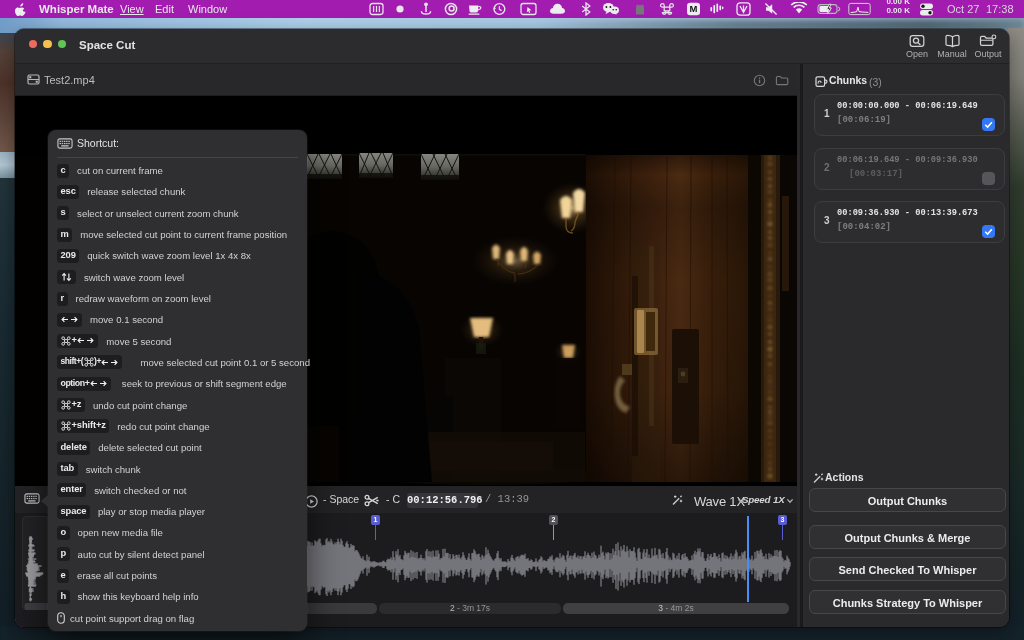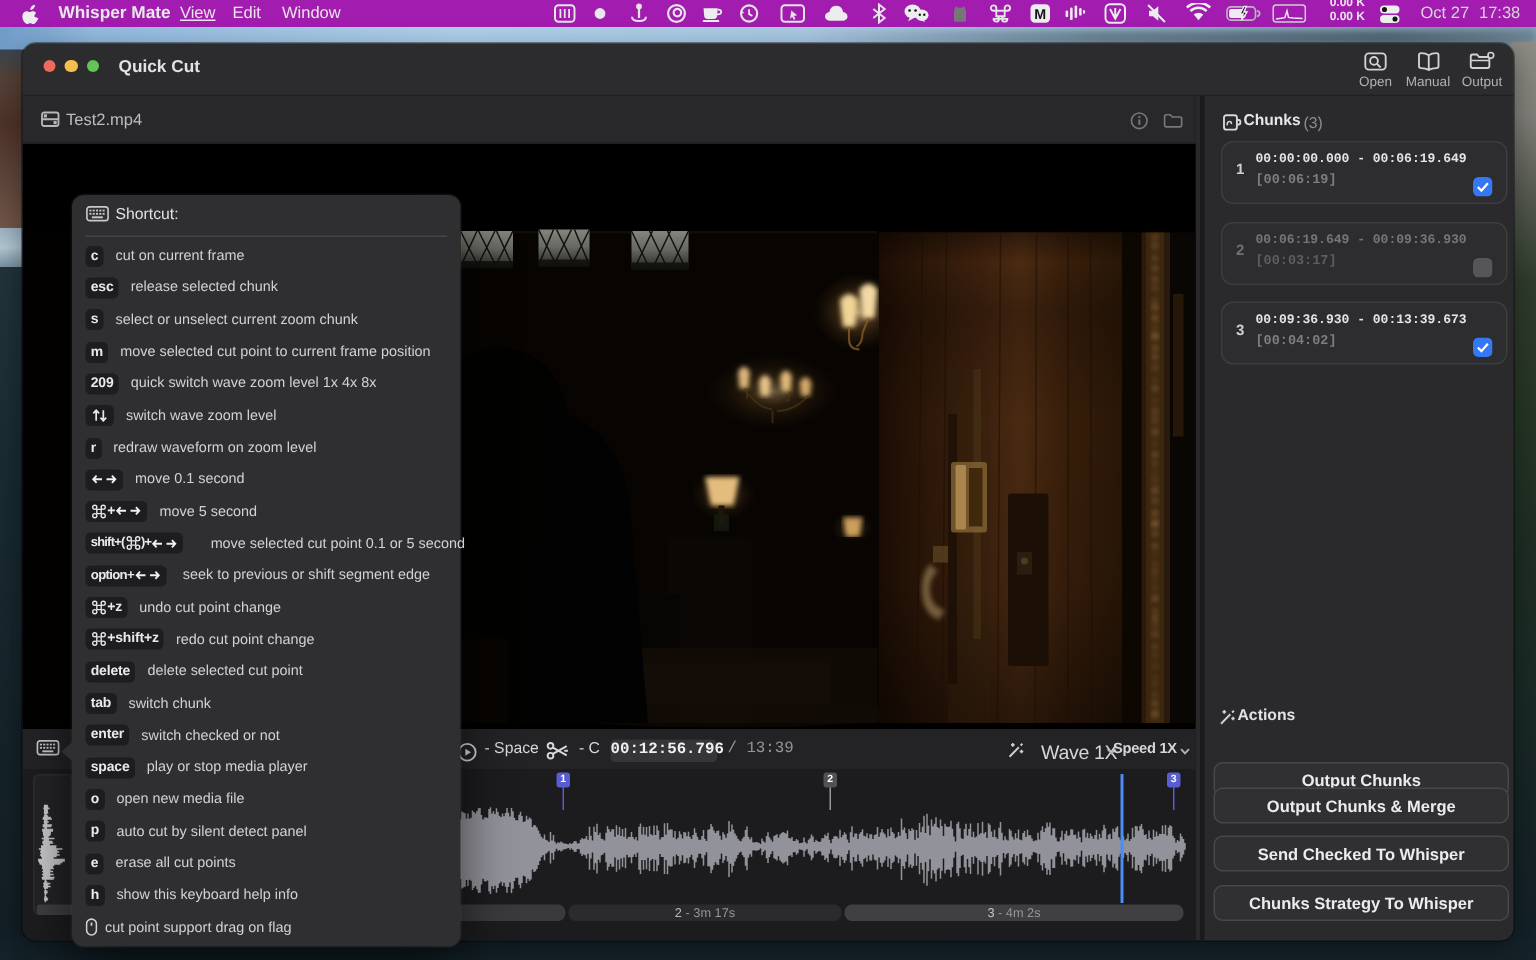--- a/index.html
+++ b/index.html
@@ -16,21 +16,21 @@
 #menubar{left:0;top:0;width:1024px;height:18px;background:#a21caf;color:#e8e8ea;font-size:11px;}
 #menubar .mi{position:absolute;top:0;height:18px;line-height:18px;white-space:nowrap;}
 
 #win{left:15px;top:29px;width:994px;height:598px;background:#29292b;border-radius:9px;box-shadow:0 5px 20px rgba(0,0,0,.38),0 0 0 1px rgba(0,0,0,.38);overflow:hidden;}
 #titlebar{left:0;top:0;width:994px;height:35px;background:#2c2c2e;border-bottom:1px solid #202022;box-sizing:border-box;}
 .tl{position:absolute;top:10.5px;width:8.5px;height:8.5px;border-radius:50%;}
 #wtitle{position:absolute;left:64px;top:10px;font-size:11.5px;font-weight:bold;color:#e2e2e4;}
 .tbtn{position:absolute;top:5px;text-align:center;color:#b0b0b2;font-size:9px;}
 .tbtn svg{display:block;margin:0 auto 1px;}
 
-#leftpane{left:0;top:35px;width:782px;height:563px;background:#0f172a;}
+#leftpane{left:0;top:35px;width:782px;height:563px;background:#a21caf;}
 #filerow{left:0;top:0;width:782px;height:32px;background:#28282a;border-bottom:1px solid #1d1d1f;box-sizing:border-box;}
 #filerow .fname{position:absolute;left:29px;top:9.5px;font-size:11px;color:#bcbcbe;}
 #video{left:0;top:32px;width:782px;height:390px;background:#000;overflow:hidden;}
 #ctrlbar{left:0;top:422px;width:782px;height:27px;background:#232325;color:#d8d8da;font-size:10.5px;}
 #ctrlbar .ct{position:absolute;top:7px;white-space:nowrap;}
 #wavearea{left:0;top:449px;width:782px;height:114px;background:#1c1c1e;overflow:hidden;}
 .flag{position:absolute;top:2px;width:9px;height:10px;border-radius:2px;color:#fff;font-size:7px;font-weight:bold;text-align:center;line-height:10px;}
 .fstem{position:absolute;top:11px;width:1px;height:16px;}
 .seg{position:absolute;top:90px;height:11px;border-radius:5px;color:#96969a;font-size:8.5px;line-height:11px;text-align:center;}
 #minibox{left:7px;top:3px;width:27px;height:94px;background:#232325;border-radius:4px;border:1px solid #2e2e30;box-sizing:border-box;}
@@ -169,21 +169,21 @@
 <div class="mi" style="left:947px;font-size:11px;color:#d6d6d8;">Oct 27</div>
 <div class="mi" style="left:986px;font-size:11px;color:#d6d6d8;">17:38</div>
 </div>
 
 <div id="winshadow" class="abs" style="left:0;top:595px;width:1024px;height:45px;background:radial-gradient(ellipse 60% 100% at 50% 0%,rgba(0,0,0,.55),rgba(0,0,0,0) 75%);"></div>
 <div id="win" class="abs">
   <div id="titlebar" class="abs">
     <div class="tl" style="left:13.5px;background:#ec6a5e;"></div>
     <div class="tl" style="left:28px;background:#f4bf4f;"></div>
     <div class="tl" style="left:42.5px;background:#61c455;"></div>
-    <div id="wtitle">Quick Cut</div>
+    <div id="wtitle">Space Cut</div>
     <div class="tbtn" style="left:882px;width:40px;">
 <svg width="17" height="14" viewBox="0 0 17 14">
           <rect x="1.2" y="1.6" width="13.6" height="10.8" rx="2.4" fill="none" stroke="#d2d2d4" stroke-width="1.25"></rect>
           <circle cx="7" cy="6.6" r="2.6" fill="none" stroke="#d2d2d4" stroke-width="1.25"></circle>
           <line x1="9" y1="8.6" x2="11.4" y2="11" stroke="#d2d2d4" stroke-width="1.25"></line>
         </svg>
 Open</div>
 <div class="tbtn" style="left:917px;width:40px;">
 <svg width="17" height="14" viewBox="0 0 17 14">
           <path d="M8.5 2.8 Q6.5 1.4 3.4 1.4 Q2 1.4 2 2.8 L2 10.2 Q2 11.4 3.4 11.4 Q6.5 11.4 8.5 12.6 Q10.5 11.4 13.6 11.4 Q15 11.4 15 10.2 L15 2.8 Q15 1.4 13.6 1.4 Q10.5 1.4 8.5 2.8 Z M8.5 2.8 L8.5 12.4" fill="none" stroke="#d2d2d4" stroke-width="1.25"></path>
@@ -416,21 +416,21 @@
 <div class="abs" style="left:392px;top:7px;width:71px;height:15px;background:#35353a;border-radius:3px;text-align:center;line-height:15px;font-family:'Liberation Mono',monospace;font-size:10.5px;font-weight:bold;color:#f0f0f2;">00:12:56.796</div>
 <div class="ct" style="left:470px;font-family:'Liberation Mono',monospace;font-size:10.5px;color:#96969a;">/ 13:39</div>
 <svg class="abs" style="left:656px;top:8px" width="13" height="12" viewBox="0 0 13 12">
           <path d="M2 10.5 L8.2 4.2 M9.4 3 L10.6 1.8" stroke="#cfcfd1" stroke-width="1.3"></path>
           <path d="M10 5.8 L10 8.2 M8.8 7 L11.2 7 M4.2 1.4 L4.2 3.8 M3 2.6 L5.4 2.6" stroke="#cfcfd1" stroke-width="1.1"></path>
         </svg>
 <div class="ct" style="left:679px;font-weight:normal;font-size:13px;letter-spacing:-.2px;color:#d6d6d8;top:8px;">Wave 1X</div>
 <svg class="abs" style="left:722px;top:12px" width="8" height="6" viewBox="0 0 8 6">
           <path d="M1.4 1.4 L4 4.2 L6.6 1.4" fill="none" stroke="#b0b0b2" stroke-width="1.3"></path>
         </svg>
-<div class="ct" style="left:727px;font-weight:bold;font-size:9.8px;letter-spacing:-.2px;color:#d6d6d8;top:8px;">Speed 1X</div>
+<div class="ct" style="left:727px;font-weight:bold;font-size:9.8px;letter-spacing:-.2px;color:#d6d6d8;top:8px;font-style:italic;">Speed 1X</div>
 <svg class="abs" style="left:771px;top:12px" width="8" height="6" viewBox="0 0 8 6">
           <path d="M1.4 1.4 L4 4.2 L6.6 1.4" fill="none" stroke="#b0b0b2" stroke-width="1.3"></path>
         </svg>
 </div>
     <div id="wavearea" class="abs">
 <svg class="abs" style="left:0;top:1px" width="782" height="100" viewBox="0 0 782 100">
           <path d="M270 43.9V57.5M271 42.4V59.4M272 42.0V59.9M273 43.9V57.6M274 44.5V56.8M275 37.1V65.9M276 40.8V61.3M277 32.8V71.3M278 24.2V81.9M279 37.6V65.3M280 29.3V75.6M281 22.7V83.8M282 24.0V82.1M283 22.9V83.5M284 35.6V67.8M285 33.6V70.3M286 33.9V69.9M287 32.7V71.4M288 29.5V75.3M289 30.6V74.0M290 30.9V73.6M291 32.2V72.0M292 32.2V72.0M293 27.0V78.4M294 27.6V77.7M295 28.1V77.1M296 31.6V72.7M297 28.4V76.7M298 31.8V72.5M299 31.2V73.2M300 26.3V79.3M301 27.4V77.9M302 28.4V76.7M303 26.6V78.9M304 24.8V81.2M305 24.7V81.2M306 29.3V75.6M307 32.3V71.8M308 31.0V73.5M309 30.9V73.6M310 31.4V73.0M311 25.4V80.3M312 24.1V82.0M313 28.3V76.8M314 26.9V78.6M315 28.6V76.5M316 24.8V81.2M317 27.4V78.0M318 29.8V75.0M319 30.7V73.8M320 28.4V76.7M321 30.2V74.5M322 28.0V77.1M323 24.7V81.2M324 27.8V77.4M325 30.3V74.3M326 24.7V81.3M327 26.9V78.5M328 31.1V73.3M329 32.8V71.2M330 32.8V71.2M331 29.1V75.8M332 27.2V78.1M333 30.0V74.7M334 34.0V69.8M335 33.5V70.4M336 29.9V74.9M337 32.3V71.9M338 31.0V73.4M339 31.9V72.3M340 37.3V65.6M341 36.0V67.3M342 36.3V66.9M343 37.7V65.3M344 39.7V62.7M345 41.9V60.0M346 43.9V57.5M347 45.0V56.1M348 42.3V59.5M349 45.9V55.1M350 46.4V54.4M351 47.3V53.4M352 40.6V61.7M353 46.3V54.6M354 42.7V59.1M355 47.1V53.6M356 48.5V51.9M357 47.5V53.1M358 47.9V52.6M359 47.0V53.7M360 47.6V53.0M361 48.3V52.1M362 48.3V52.1M363 48.7V51.6M364 48.8V51.4M365 48.0V52.5M366 48.7V51.7M367 47.8V52.7M368 46.7V54.0M369 46.9V53.9M370 48.4V52.0M371 48.2V52.2M372 45.9V55.0M373 44.6V56.7M374 45.4V55.7M375 45.0V56.2M376 43.3V58.3M377 45.8V55.2M378 37.2V65.8M379 43.2V58.4M380 46.4V54.4M381 37.2V65.8M382 40.7V61.5M383 35.2V68.3M384 42.6V59.1M385 41.1V61.0M386 45.1V56.1M387 45.5V55.6M388 46.3V54.5M389 41.2V60.9M390 36.8V66.3M391 38.8V63.9M392 40.5V61.8M393 38.8V63.8M394 38.8V63.8M395 43.8V57.6M396 36.2V67.1M397 42.5V59.2M398 37.4V65.6M399 43.3V58.3M400 38.6V64.0M401 43.8V57.7M402 38.0V64.8M403 45.2V55.9M404 43.8V57.7M405 44.0V57.4M406 40.7V61.5M407 44.0V57.4M408 45.5V55.5M409 44.0V57.4M410 46.4V54.5M411 37.2V65.8M412 35.0V68.6M413 42.4V59.4M414 37.2V65.8M415 42.5V59.3M416 37.4V65.5M417 43.6V57.9M418 36.6V66.6M419 42.2V59.6M420 42.9V58.7M421 36.4V66.8M422 42.6V59.2M423 36.3V66.9M424 39.7V62.8M425 45.6V55.4M426 44.1V57.3M427 44.0V57.4M428 34.9V68.6M429 42.5V59.3M430 34.7V68.9M431 39.4V63.1M432 38.8V63.8M433 39.0V63.5M434 44.3V57.0M435 40.0V62.4M436 45.5V55.6M437 44.5V56.7M438 40.1V62.3M439 42.1V59.8M440 45.0V56.2M441 40.7V61.5M442 41.0V61.1M443 43.5V58.1M444 40.5V61.7M445 43.9V57.5M446 45.3V55.8M447 42.6V59.1M448 38.2V64.6M449 41.2V60.9M450 43.9V57.6M451 45.9V55.1M452 45.8V55.2M453 43.4V58.2M454 39.3V63.2M455 45.1V56.1M456 46.7V54.1M457 39.1V63.5M458 38.9V63.7M459 35.3V68.2M460 37.1V65.9M461 39.7V62.8M462 41.3V60.8M463 40.0V62.4M464 39.7V62.7M465 43.1V58.6M466 45.9V55.0M467 40.8V61.3M468 42.3V59.5M469 44.5V56.7M470 41.6V60.3M471 33.3V70.6M472 40.4V61.8M473 35.7V67.7M474 39.2V63.3M475 41.6V60.4M476 43.2V58.4M477 45.1V56.0M478 46.3V54.5M479 46.9V53.8M480 45.0V56.2M481 43.9V57.5M482 39.3V63.2M483 37.0V66.1M484 43.9V57.6M485 45.5V55.5M486 44.1V57.2M487 47.5V53.0M488 47.7V52.8M489 47.4V53.2M490 47.5V53.0M491 47.8V52.7M492 48.7V51.6M493 45.0V56.2M494 46.9V53.8M495 47.7V52.8M496 43.4V58.2M497 40.9V61.3M498 44.1V57.3M499 45.6V55.4M500 47.2V53.5M501 43.4V58.2M502 42.9V58.8M503 42.1V59.7M504 44.5V56.8M505 42.3V59.5M506 41.4V60.6M507 40.6V61.6M508 41.1V61.0M509 41.6V60.3M510 39.7V62.8M511 44.7V56.6M512 45.0V56.2M513 44.0V57.4M514 46.7V54.1M515 46.7V54.1M516 45.3V55.8M517 46.1V54.8M518 48.1V52.3M519 48.0V52.5M520 47.6V52.9M521 44.3V57.1M522 47.5V53.1M523 48.3V52.1M524 45.8V55.2M525 44.9V56.3M526 42.3V59.5M527 43.6V57.8M528 47.4V53.2M529 45.9V55.1M530 46.6V54.2M531 47.4V53.3M532 47.0V53.7M533 44.9V56.3M534 44.8V56.4M535 42.4V59.4M536 43.3V58.2M537 41.2V60.9M538 45.8V55.2M539 48.1V52.4M540 45.4V55.7M541 43.7V57.8M542 43.3V58.3M543 43.6V57.9M544 45.0V56.2M545 39.2V63.3M546 44.2V57.2M547 42.6V59.2M548 40.8V61.3M549 42.1V59.7M550 45.7V55.3M551 47.8V52.8M552 40.9V61.2M553 36.8V66.3M554 44.0V57.4M555 41.7V60.3M556 41.6V60.4M557 45.4V55.7M558 41.9V60.0M559 40.6V61.6M560 38.9V63.8M561 43.1V58.6M562 43.7V57.8M563 41.5V60.5M564 44.8V56.4M565 42.2V59.6M566 42.1V59.7M567 45.4V55.7M568 42.6V59.2M569 42.2V59.6M570 37.3V65.7M571 43.9V57.6M572 41.0V61.2M573 38.7V63.9M574 41.0V61.1M575 42.1V59.7M576 44.4V56.9M577 38.7V64.0M578 43.3V58.3M579 37.6V65.4M580 40.7V61.4M581 41.7V60.3M582 44.9V56.4M583 43.9V57.5M584 40.7V61.5M585 43.1V58.5M586 31.7V72.6M587 39.2V63.4M588 37.7V65.2M589 41.5V60.5M590 45.4V55.7M591 38.6V64.1M592 40.0V62.4M593 38.1V64.6M594 39.1V63.4M595 45.9V55.0M596 39.3V63.2M597 44.6V56.7M598 34.7V68.8M599 40.9V61.2M600 37.2V65.8M601 29.9V74.9M602 41.4V60.7M603 28.5V76.5M604 36.3V66.9M605 42.9V58.8M606 32.3V71.9M607 36.9V66.2M608 35.2V68.3M609 30.9V73.6M610 37.3V65.7M611 38.1V64.7M612 32.3V71.8M613 36.7V66.5M614 43.3V58.3M615 35.2V68.3M616 37.0V66.0M617 37.4V65.5M618 37.0V66.0M619 33.2V70.8M620 38.5V64.2M621 43.6V57.9M622 47.0V53.8M623 35.2V68.2M624 33.8V70.1M625 38.2V64.6M626 44.8V56.5M627 45.3V55.9M628 38.6V64.1M629 35.2V68.2M630 43.0V58.7M631 38.6V64.1M632 35.0V68.6M633 44.0V57.4M634 40.5V61.8M635 44.4V56.9M636 43.7V57.8M637 34.6V69.0M638 42.3V59.5M639 41.3V60.7M640 33.9V69.9M641 41.7V60.3M642 40.6V61.6M643 44.6V56.6M644 34.8V68.7M645 35.8V67.5M646 40.3V62.0M647 44.0V57.4M648 39.1V63.5M649 44.2V57.2M650 45.2V56.0M651 37.9V64.9M652 34.0V69.7M653 41.1V61.0M654 46.2V54.7M655 43.5V58.1M656 45.6V55.5M657 46.3V54.6M658 38.7V64.0M659 39.8V62.5M660 43.9V57.5M661 45.6V55.4M662 41.5V60.5M663 44.8V56.5M664 39.0V63.6M665 45.7V55.3M666 46.1V54.9M667 41.3V60.8M668 40.0V62.4M669 44.0V57.4M670 39.2V63.3M671 42.9V58.8M672 42.8V58.9M673 45.0V56.2M674 46.8V54.0M675 46.4V54.4M676 46.1V54.8M677 41.2V60.9M678 45.7V55.3M679 39.6V62.9M680 36.8V66.3M681 40.7V61.5M682 38.1V64.7M683 34.4V69.2M684 37.2V65.8M685 34.4V69.3M686 42.8V58.9M687 38.1V64.7M688 38.2V64.6M689 44.3V57.0M690 46.8V54.0M691 47.0V53.7M692 44.2V57.2M693 39.9V62.5M694 46.1V54.8M695 41.8V60.2M696 39.9V62.5M697 43.2V58.4M698 42.9V58.8M699 38.8V63.8M700 39.0V63.6M701 42.7V59.0M702 42.3V59.6M703 45.0V56.2M704 40.4V61.9M705 44.1V57.2M706 47.5V53.1M707 39.2V63.3M708 38.5V64.2M709 44.4V57.0M710 41.2V60.9M711 44.9V56.2M712 41.7V60.2M713 43.5V58.0M714 45.2V55.9M715 42.7V59.1M716 39.4V63.1M717 45.6V55.4M718 41.8V60.1M719 44.6V56.7M720 39.6V62.8M721 35.8V67.5M722 38.4V64.3M723 45.5V55.6M724 42.5V59.2M725 41.8V60.1M726 45.3V55.8M727 38.5V64.3M728 40.5V61.7M729 37.9V65.0M730 36.8V66.3M731 44.1V57.2M732 45.8V55.2M733 40.5V61.7M734 43.6V57.8M735 46.2V54.7M736 45.2V56.0M737 41.7V60.3M738 46.7V54.1M739 45.3V55.8M740 37.9V64.9M741 44.2V57.2M742 36.7V66.4M743 36.8V66.3M744 39.8V62.6M745 36.6V66.5M746 35.3V68.1M747 38.8V63.9M748 42.7V59.1M749 42.1V59.7M750 45.3V55.8M751 39.7V62.8M752 44.7V56.6M753 45.8V55.2M754 39.1V63.5M755 43.8V57.7M756 40.3V61.9M757 43.3V58.3M758 41.8V60.1M759 42.0V59.9M760 36.3V66.9M761 42.0V59.9M762 36.0V67.3M763 43.0V58.6M764 37.6V65.3M765 36.2V67.0M766 36.9V66.2M767 43.2V58.4M768 44.7V56.5M769 47.7V52.8M770 46.0V54.9M771 46.8V54.0M772 41.6V60.4M773 43.7V57.8M774 45.4V55.6M775 48.0V52.5" stroke="#92929a" stroke-width="1"></path>
         </svg>
 <div id="minibox" class="abs">
           <svg class="abs" style="left:0;top:0" width="27" height="94" viewBox="0 0 27 94">
@@ -463,40 +463,40 @@
   <div class="t1">00:00:00.000 - 00:06:19.649</div>
   <div class="t2">[00:06:19]</div>
   <svg class="cbx" width="12" height="12" style="top:23px" viewBox="0 0 13 13">
           <rect width="13" height="13" rx="3.2" fill="#3478f6"></rect>
           <path d="M3.2 6.7 L5.6 9.1 L9.9 4.2" fill="none" stroke="#fff" stroke-width="1.5"></path>
         </svg>
 </div>
 <div class="card" style="top:84px;height:42px;">
   <div class="num" style="color:#707074;">2</div>
   <div class="t1" style="color:#76767a;">00:06:19.649 - 00:09:36.930</div>
-  <div class="t2" style="color:#5e5e62;">[00:03:17]</div>
+  <div class="t2" style="color:#5e5e62;margin-left:12px;">[00:03:17]</div>
   <svg class="cbx" width="12" height="12" style="top:23px" viewBox="0 0 13 13">
           <rect width="13" height="13" rx="3.2" fill="#56565a"></rect>
         </svg>
 </div>
 <div class="card" style="top:137px;height:42px;">
   <div class="num">3</div>
   <div class="t1">00:09:36.930 - 00:13:39.673</div>
   <div class="t2">[00:04:02]</div>
   <svg class="cbx" width="12" height="12" style="top:23px" viewBox="0 0 13 13">
           <rect width="13" height="13" rx="3.2" fill="#3478f6"></rect>
           <path d="M3.2 6.7 L5.6 9.1 L9.9 4.2" fill="none" stroke="#fff" stroke-width="1.5"></path>
         </svg>
 </div>
 <svg class="abs" style="left:9px;top:408px" width="13" height="12" viewBox="0 0 13 12">
         <path d="M2 10.5 L8.2 4.2 M9.4 3 L10.6 1.8" stroke="#cfcfd1" stroke-width="1.3"></path>
         <path d="M10 5.8 L10 8.2 M8.8 7 L11.2 7 M4.2 1.4 L4.2 3.8 M3 2.6 L5.4 2.6" stroke="#cfcfd1" stroke-width="1.1"></path>
       </svg>
 <div class="abs" style="left:22px;top:407px;font-size:10.5px;font-weight:bold;color:#e2e2e4;">Actions</div>
-<div class="abtn" style="top:444px;">Output Chunks</div>
+<div class="abtn" style="top:424px;">Output Chunks</div>
 <div class="abtn" style="top:493px;">Send Checked To Whisper</div>
 <div class="abtn" style="top:461px;">Output Chunks &amp; Merge</div>
 <div class="abtn" style="top:526px;">Chunks Strategy To Whisper</div>
 </div>
 </div>
 <div id="panel" class="abs">
     <div id="ptail"></div>
 <div id="phead"><svg style="margin:-2px 4px 0 0" width="16" height="11" viewBox="0 0 17 12">
         <rect x="0.8" y="1" width="15.4" height="10" rx="2" fill="none" stroke="#c8c8ca" stroke-width="1.2"></rect>
         <g fill="#c8c8ca">

